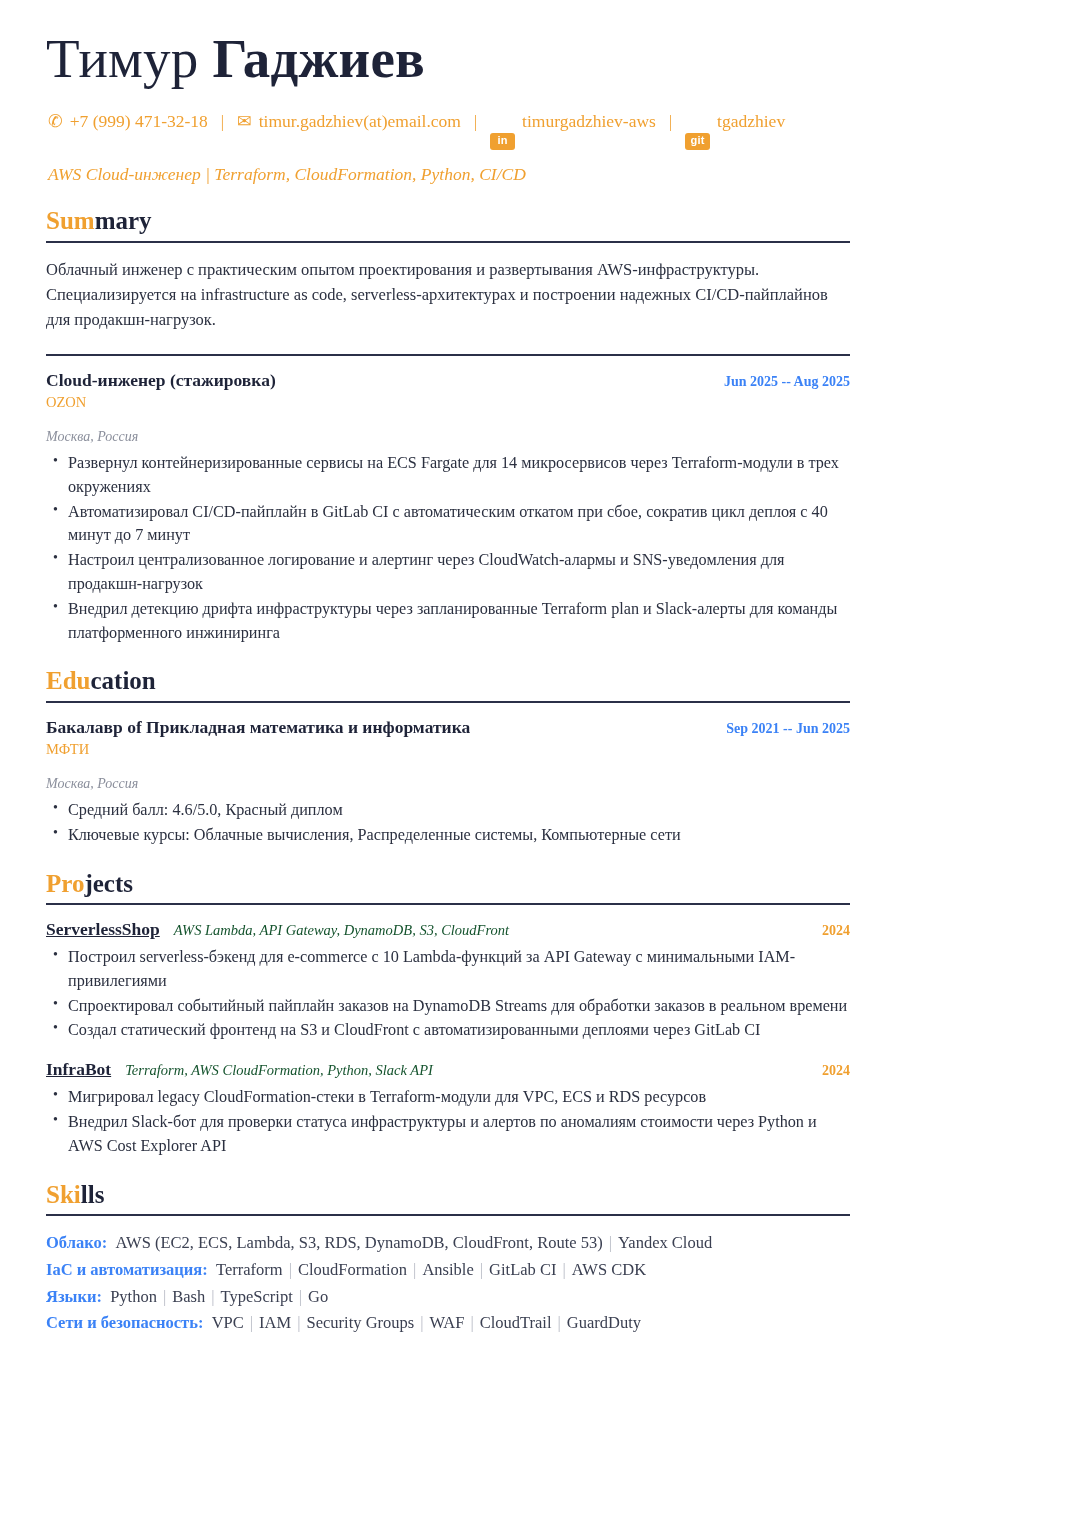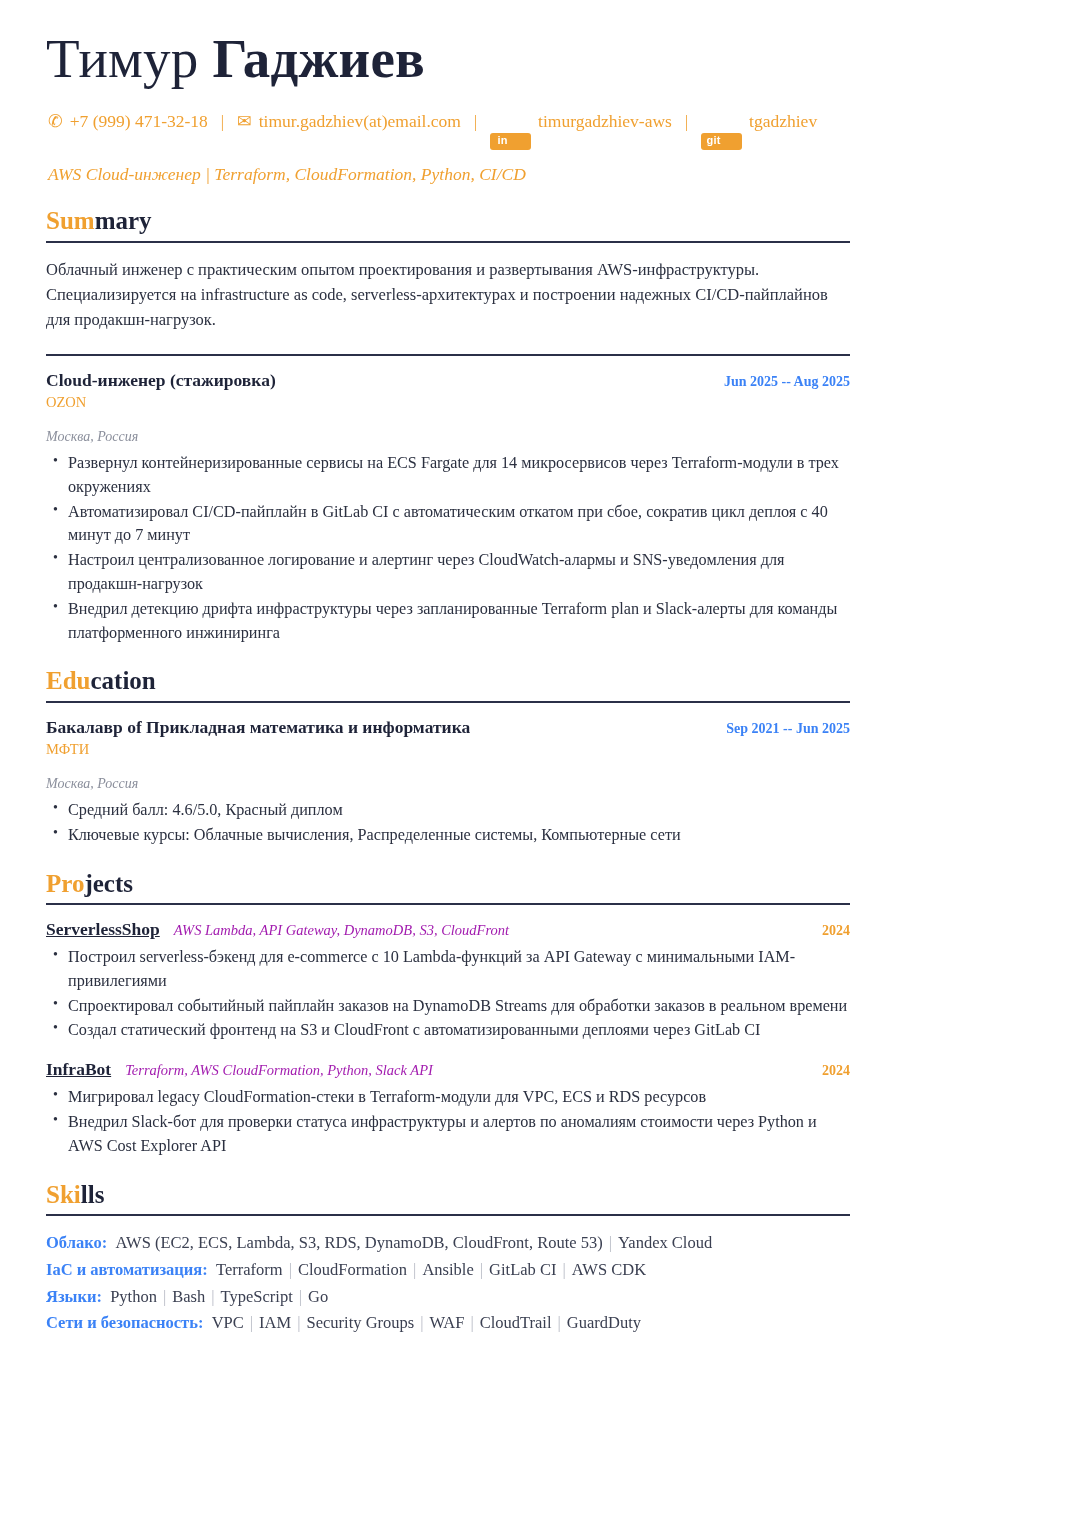--- a/index.html
+++ b/index.html
@@ -64,21 +64,21 @@
     display: inline-flex;
     align-items: center;
     justify-content: center;
     background: #f0a030;
     color: #ffffff;
     border-radius: 3px;
     font-family: "Liberation Sans", sans-serif;
     font-weight: 700;
     font-size: 11px;
     line-height: 1;
-    padding: 3px 20px 4px 4px;
+    padding: 3px 4px 4px 4px;
     min-width: 17px;
     height: 10px;
     letter-spacing: 0.2px;
     margin-top: 39px;
   }
   .tagline {
     margin: 13px 0 0 2px;
     font-size: 17.5px;
     font-style: italic;
     color: #f0a030;
@@ -188,21 +188,21 @@
   }
   .proj-name {
     font-size: 17.5px;
     font-weight: 700;
     color: #1e2338;
     text-decoration: underline;
   }
   .proj-tech {
     font-size: 14.5px;
     font-style: italic;
-    color: #a21caf;
+    color: #14532d;
   }
   .proj-year {
     font-size: 14px;
     font-weight: 700;
     color: #f0a030;
     white-space: nowrap;
   }
 
   
   .skill-row {

